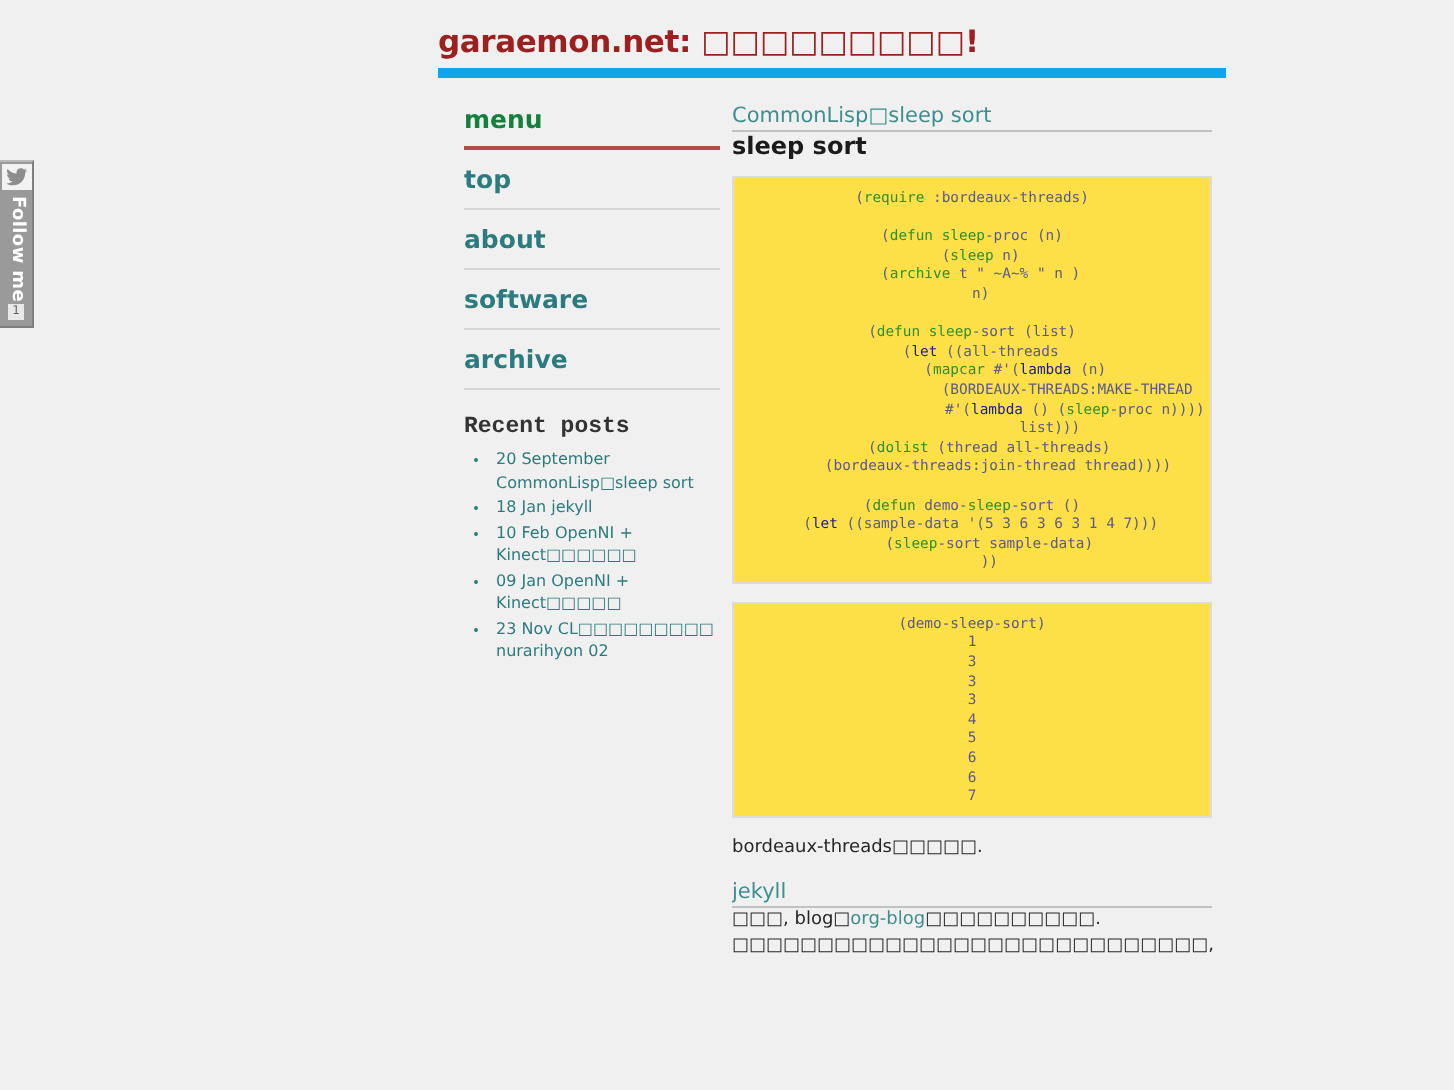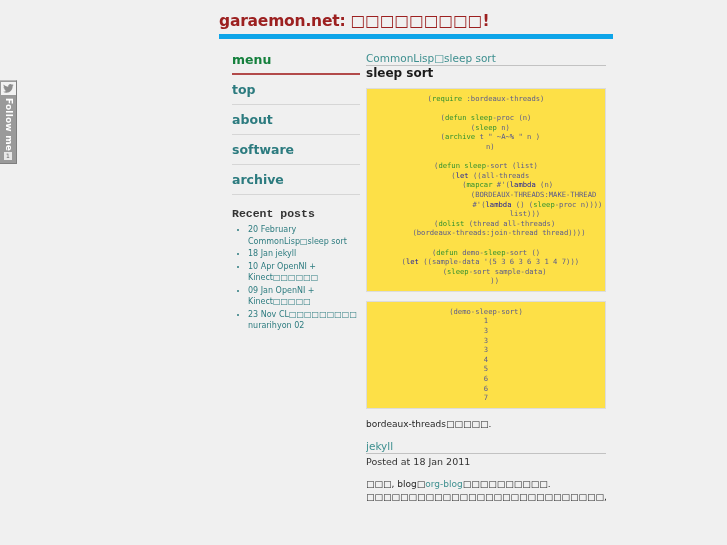--- a/index.html
+++ b/index.html
@@ -239,29 +239,29 @@
     <div id="sidebar">
       <div class="menu-heading">menu</div>
       <a class="menu-item">top</a>
       <a class="menu-item">about</a>
       <a class="menu-item">software</a>
       <a class="menu-item">archive</a>
 
       <div id="recent-heading">Recent posts</div>
       <ul id="recent-list">
         <li>
-          <span class="date">20 February</span>
+          <span class="date">20 September</span>
           <a>CommonLisp□sleep sort</a>
         </li>
         <li>
           <span class="date">18 Jan</span>
           <a>jekyll</a>
         </li>
         <li>
-          <span class="date">10 Apr</span>
+          <span class="date">10 Feb</span>
           <a>OpenNI + Kinect□□□□□□</a>
         </li>
         <li>
           <span class="date">09 Jan</span>
           <a>OpenNI + Kinect□□□□□</a>
         </li>
         <li>
           <span class="date">23 Nov</span>
           <a>CL□□□□□□□□□ nurarihyon 02</a>
         </li>
@@ -303,19 +303,18 @@
 3
 4
 5
 6
 6
 7</pre>
 
       <p class="post-para">bordeaux-threads□□□□□.</p>
 
       <a class="post-title">jekyll</a>
-      <div class="post-meta">Posted at 18 Jan 2011</div>
 
       <p class="post-para"><span>□□□, blog□</span><a>org-blog</a><span>□□□□□□□□□□. □□□□□□□□□□□□□□□□□□□□□□□□□□□□, </span></p>
 
     </div>
   </div>
 </div>
 
 </body></html>

